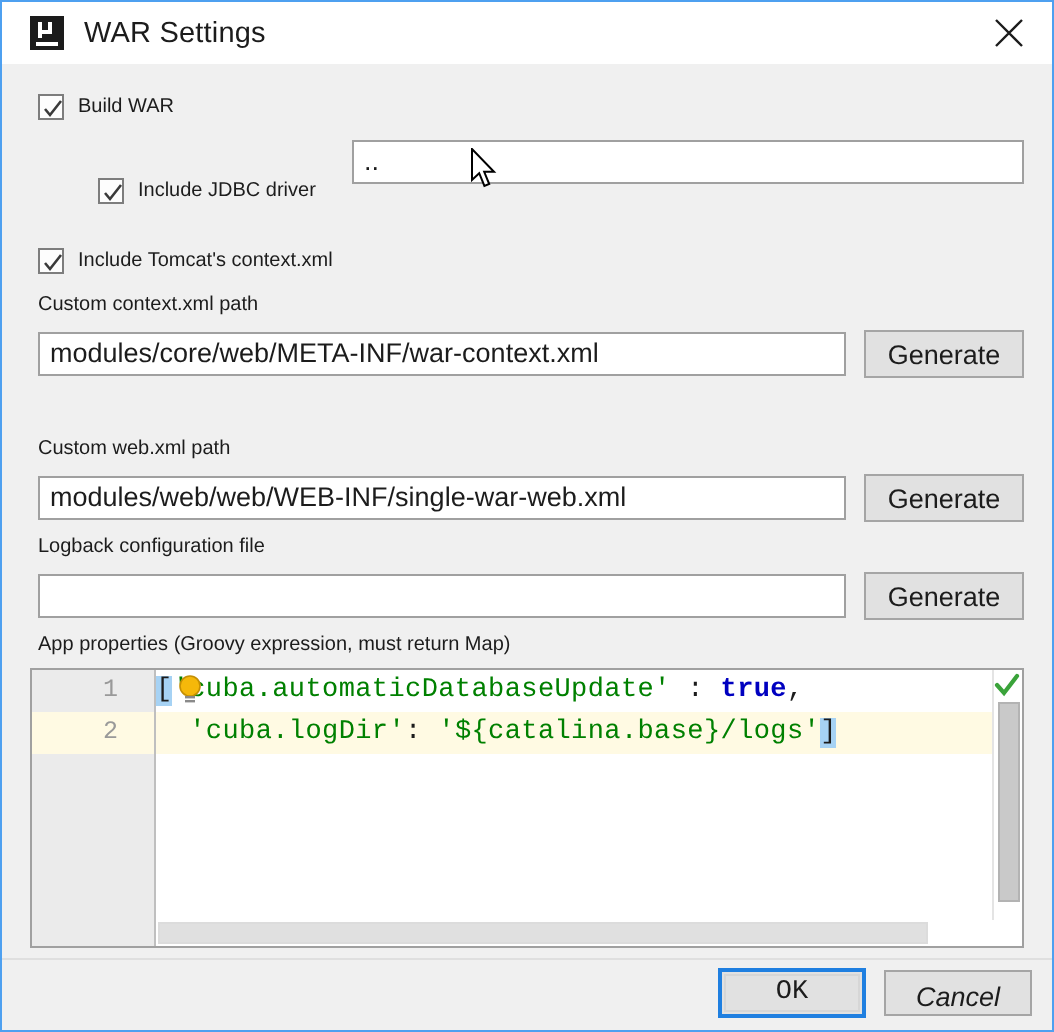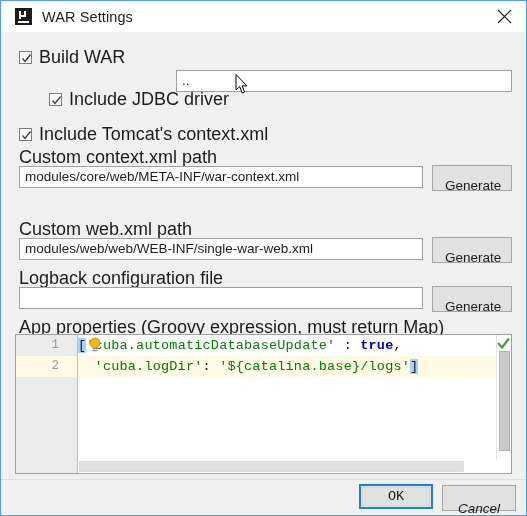--- a/index.html
+++ b/index.html
@@ -81,21 +81,21 @@
   
   #content {
     position: absolute;
     left: 0; top: 31px;
     width: 525px;
     height: 483px;
     background: #f0f0f0;
   }
   .row { position: absolute; }
   .lbl {
-    font-size: 18px;
+    font-size: 10px;
     color: #1c1c1c;
     white-space: nowrap;
   }
   
   .cbrow {
     display: flex;
     align-items: center;
     cursor: default;
   }
   .cb {
@@ -128,21 +128,21 @@
   
   .btn {
     box-sizing: border-box;
     border: 1px solid #a5a5a5;
     background: #e1e1e1;
     font-family: "Liberation Sans", sans-serif;
     font-size: 13.5px;
     color: #1c1c1c;
     text-align: center;
     cursor: default;
-    padding: 12px;
+    padding: 2px;
   }
 
   
   #editor {
     position: absolute;
     left: 14px; top: 302px;
     width: 497px;
     height: 140px;
     box-sizing: border-box;
     border: 1px solid #a0a0a0;

